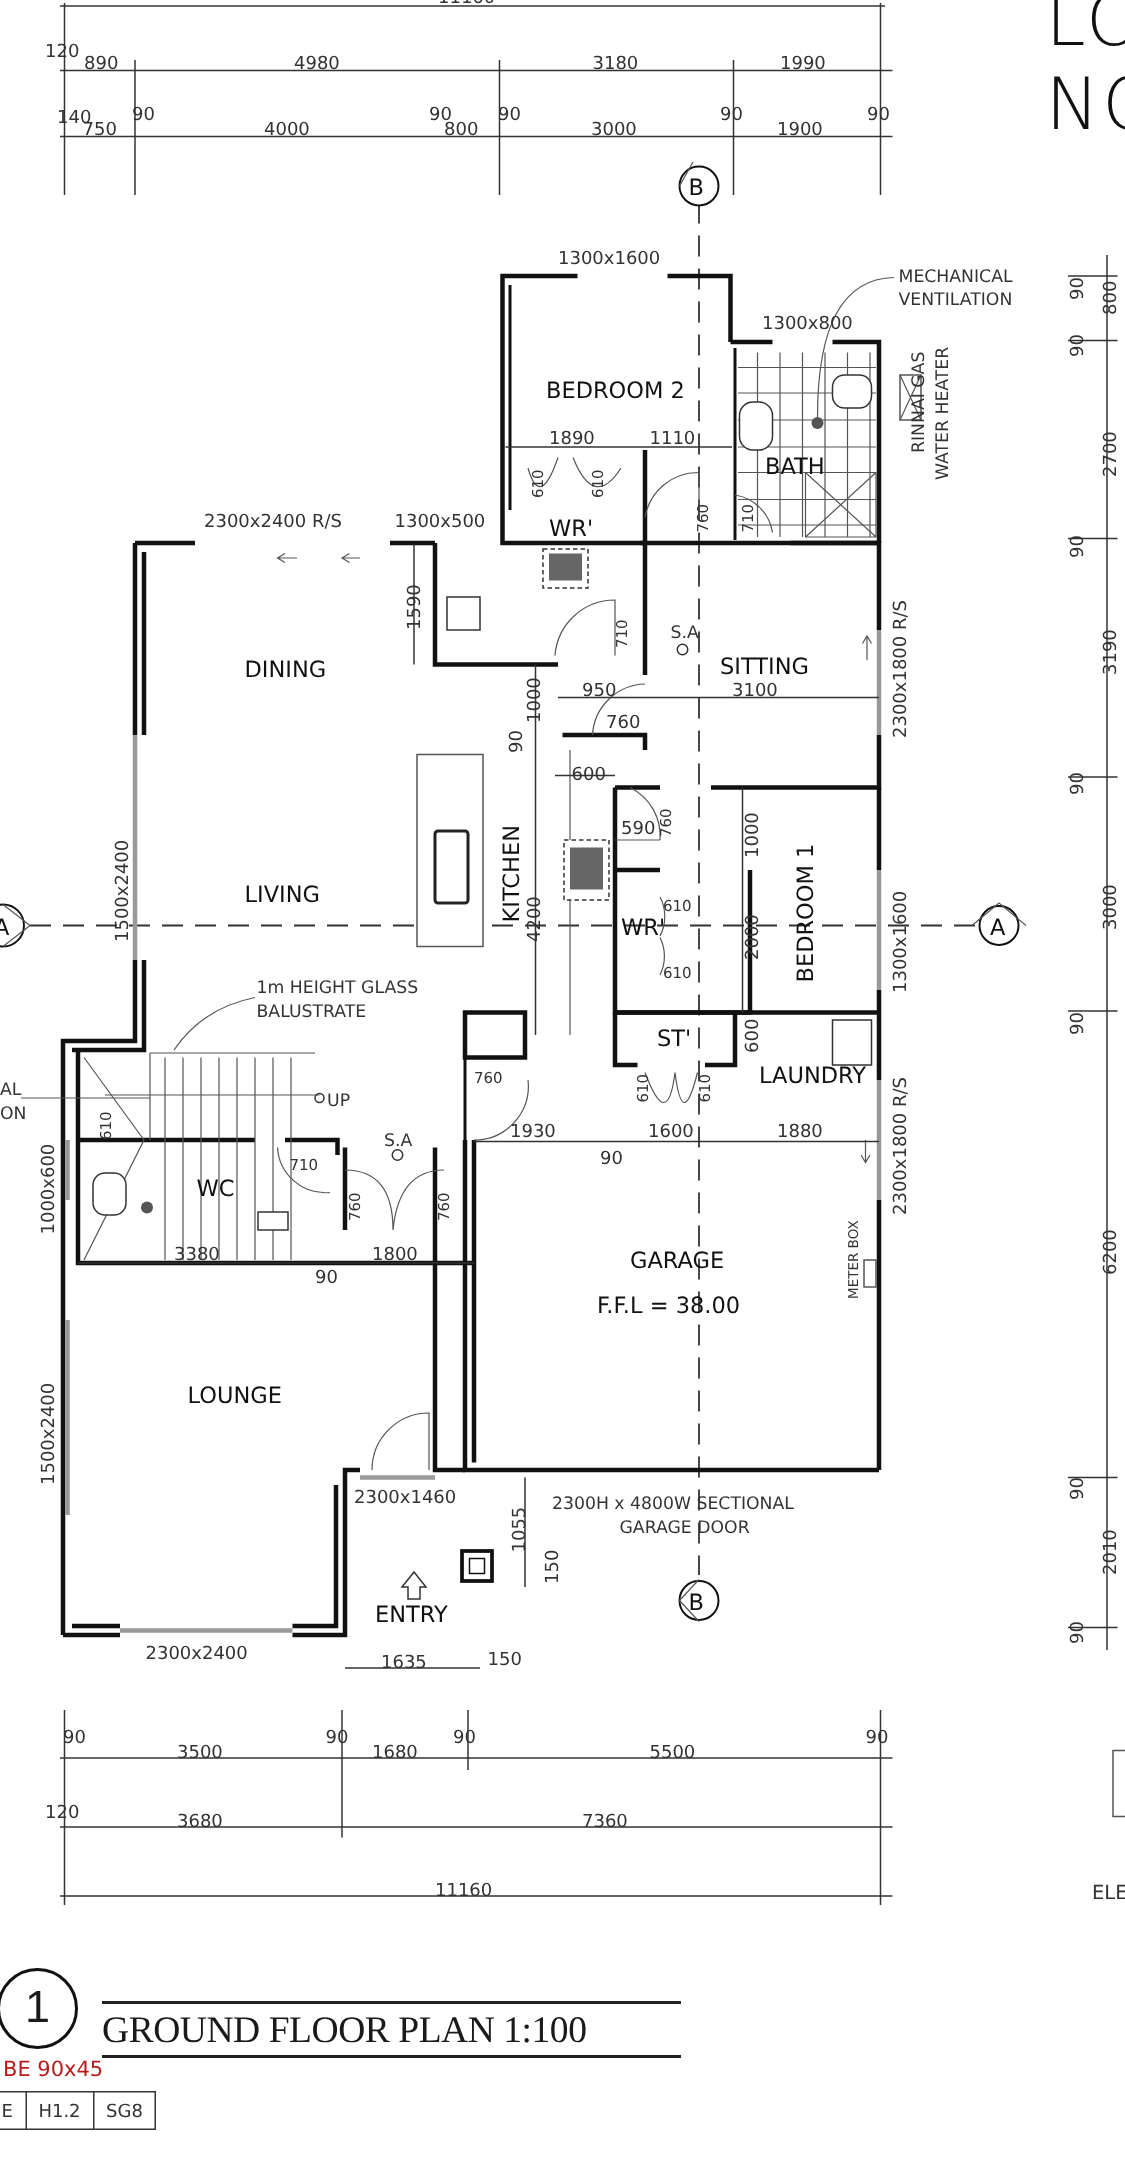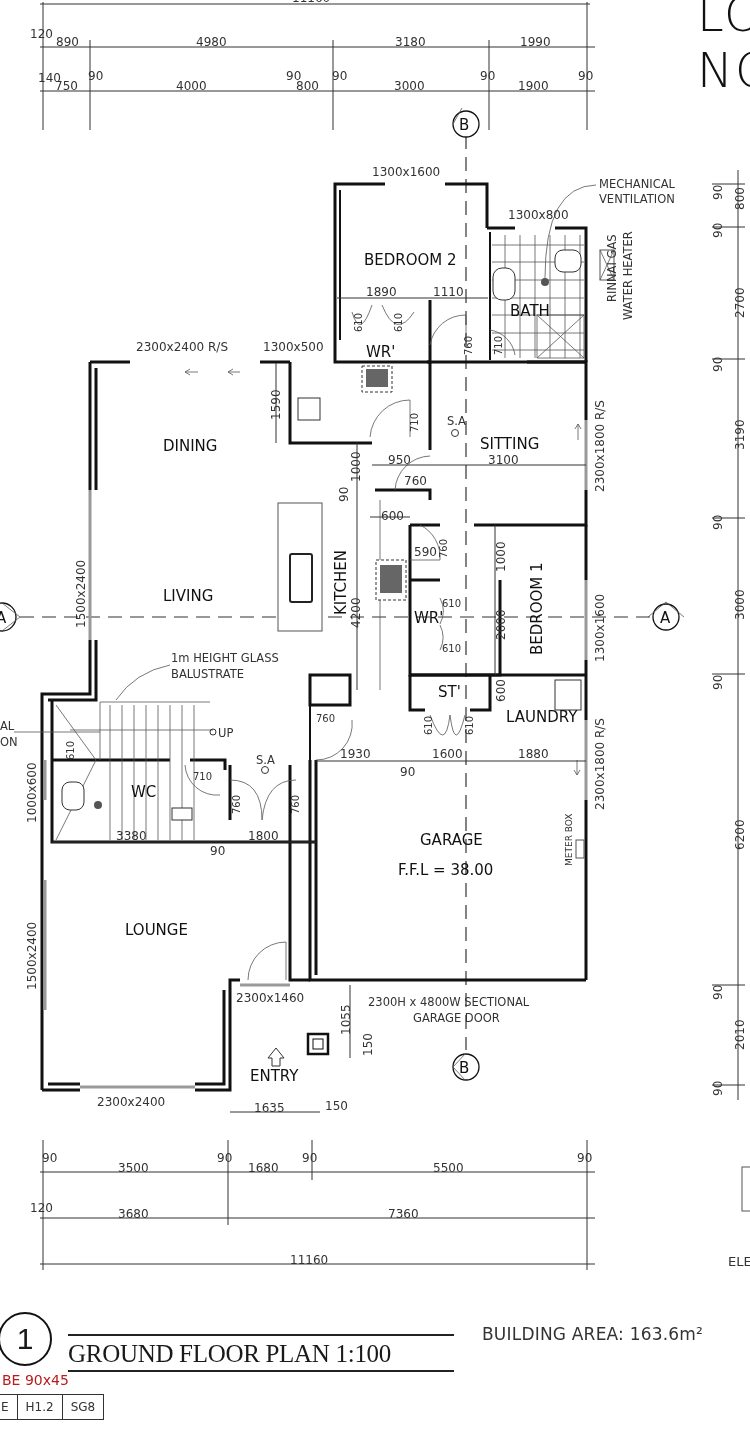--- a/index.html
+++ b/index.html
@@ -455,21 +455,20 @@
 </svg>
 
 <div class="corner-title">
   <div>LO</div>
   <div>NO</div>
 </div>
 
 <div class="title-block">
   <div class="title-circle">1</div>
   <div class="title-text">GROUND FLOOR PLAN  1:100</div>
-  <div class="area-text">BUILDING AREA: 163.6m²</div>
   <div class="timber-spec">BE 90x45</div>
   <table class="spec-table">
     <tbody>
         <tr>
       <td>E</td>
       <td>H1.2</td>
       <td>SG8</td>
     </tr>
   </tbody>
     </table>

